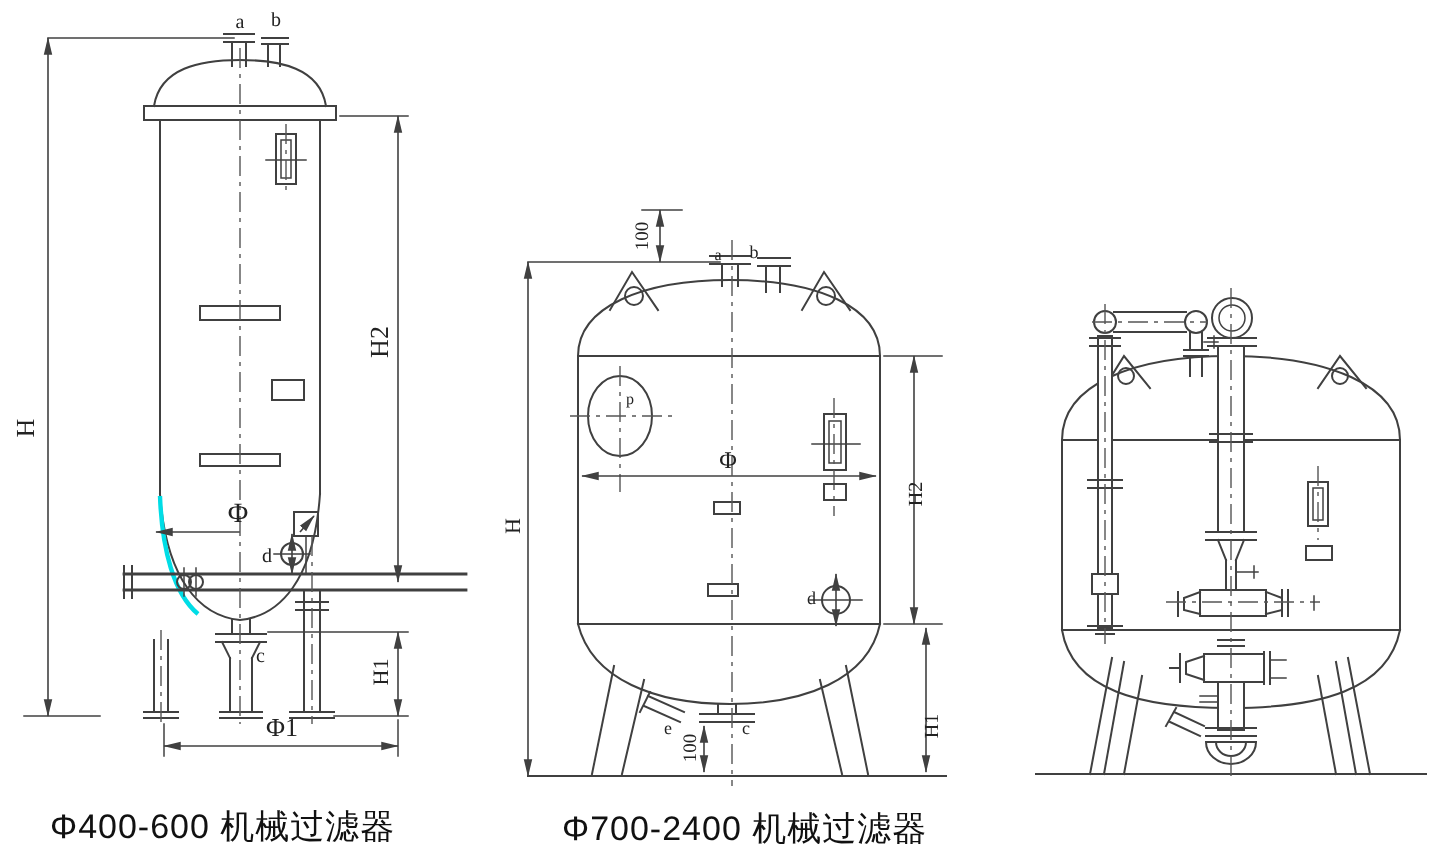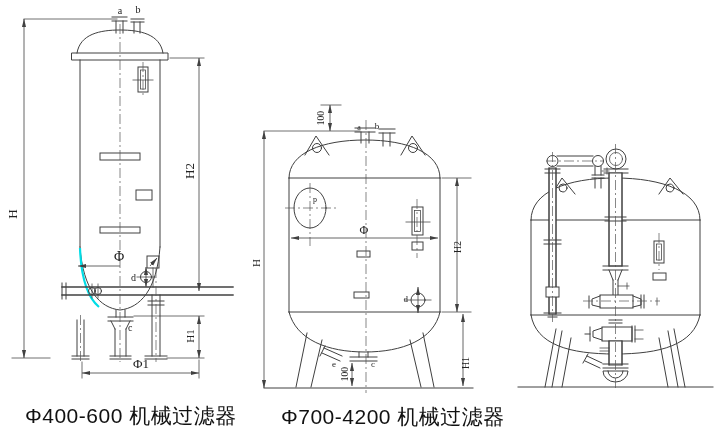--- a/index.html
+++ b/index.html
@@ -7,21 +7,21 @@
           font-family:"Liberation Sans",sans-serif;}
   svg.drawing{position:absolute;left:0;top:0;}
   svg .ln{stroke:var(--line,#404040);stroke-width:1;fill:none;stroke-linecap:square;}
   svg .bold{stroke-width:1.4;}
   svg .thin{stroke-width:.75;}
   svg .dim{stroke:var(--line,#404040);stroke-width:.8;fill:none;}
   svg .cl{stroke:var(--cline,#555);stroke-width:.7;fill:none;stroke-dasharray:10 3 2 3;}
   svg .wf{fill:#fff;stroke:var(--line,#404040);stroke-width:1;}
   svg .hl{stroke:var(--hl,#00dde6);stroke-width:2.2;fill:none;}
   svg text{font-family:"Liberation Serif",serif;fill:#222;}
-  .caption{position:absolute;font-size:21px;color:var(--cap,#111);white-space:nowrap;letter-spacing:.5px;}
+  .caption{position:absolute;font-size:17px;color:var(--cap,#111);white-space:nowrap;letter-spacing:.5px;}
 </style>
 </head>
 <body>
 
 <div class="canvas">
 
 <svg class="drawing" width="715" height="432" viewBox="0 0 715 432">
   <defs>
     <marker id="ar" viewBox="0 0 10 6" refX="9.5" refY="3" markerWidth="11" markerHeight="7" orient="auto-start-reverse">
       <path d="M0,0.6 L10,3 L0,5.4 Z" fill="#404040"></path>
@@ -383,15 +383,15 @@
 
     <line class="ln" x1="518" y1="387" x2="713" y2="387"></line>
 
     <line class="cl" x1="552.5" y1="152" x2="552.5" y2="322"></line>
     <line class="cl" x1="546" y1="161" x2="604" y2="161"></line>
     <line class="cl" x1="615.5" y1="144" x2="615.5" y2="391"></line>
   </g>
 </svg>
 
 <div class="caption" style="left:25px;top:402px;">Φ400-600 机械过滤器</div>
-<div class="caption" style="left:281px;top:403px;">Φ700-4200 机械过滤器</div>
+<div class="caption" style="left:281px;top:403px;">Φ700-2400 机械过滤器</div>
 
 </div>
 
 </body></html>

